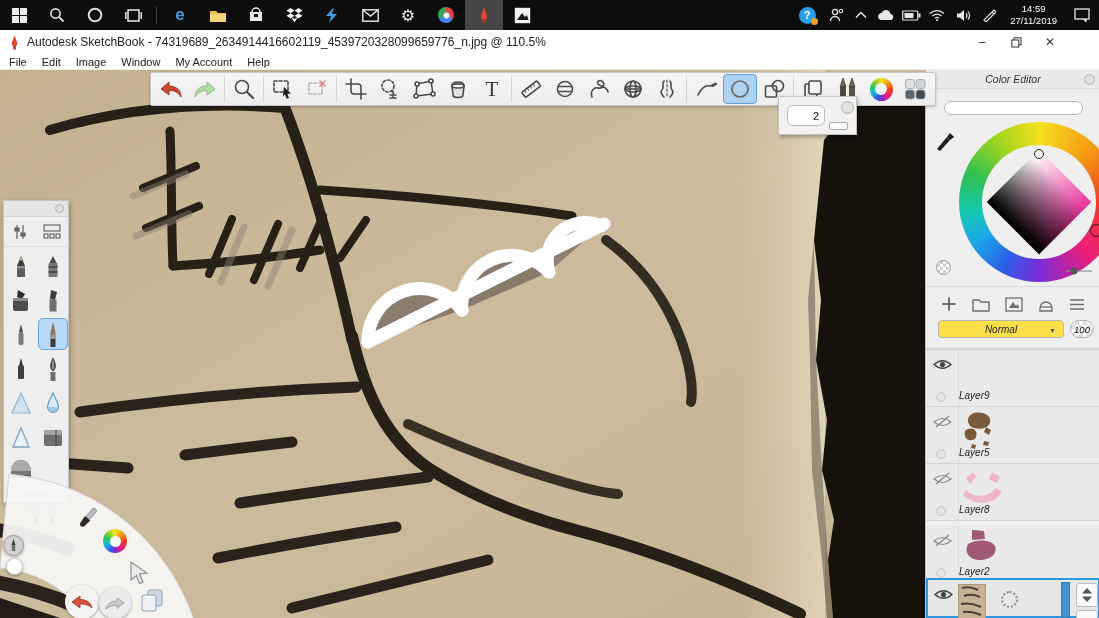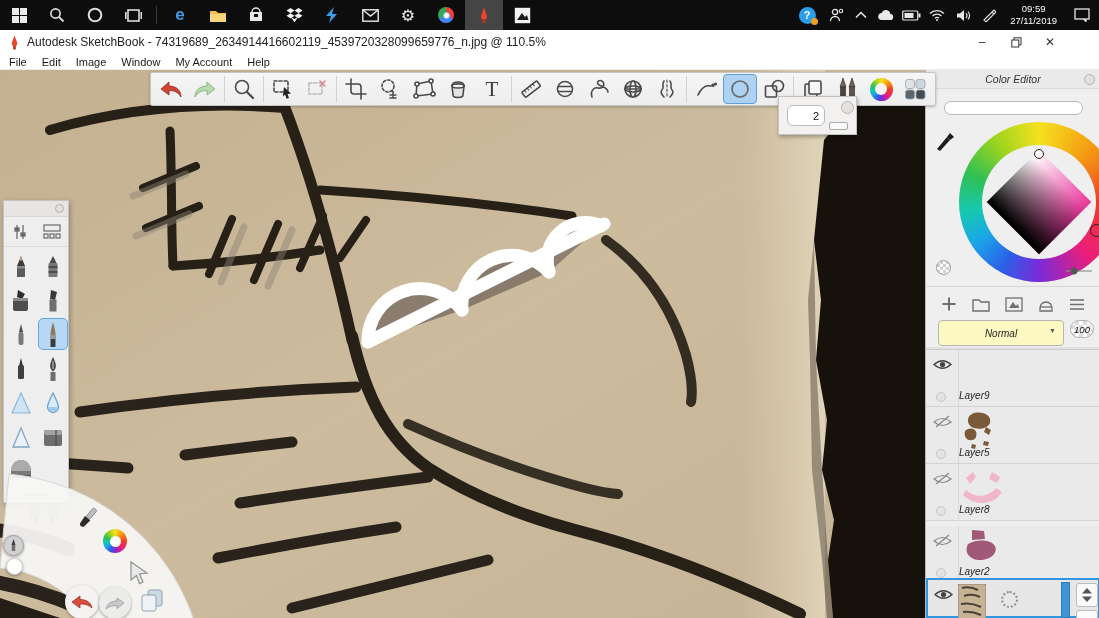--- a/index.html
+++ b/index.html
@@ -46,21 +46,21 @@
   .r-abs { position:absolute; }
   #ce-header { left:0; top:0; width:174px; height:19px; background:#ebeaea; border-bottom:1px solid #dcdcdc; display:flex; align-items:center; justify-content:center; font-size:10.5px; color:#333; }
   .hdr-dot { position:absolute; right:5px; top:4px; width:11px; height:11px; border-radius:50%; background:#e2e1e0; border:1px solid #b2b2b2; }
   #ce-field { left:18px; top:31px; width:139px; height:14px; background:#fff; border:1px solid #b9b9b9; border-radius:7px; }
   #wheel { left:33px; top:52px; width:160px; height:160px; }
   #wheel .hue { position:absolute; left:0; top:0; width:160px; height:160px; border-radius:50%; background:conic-gradient(from 0deg,#f5e11e,#f59c14 12%,#ef3c23 25%,#ec1e79 38%,#7a2bd8 50%,#2b5fe8 58%,#1ba7e8 66%,#15c8b0 73%,#2fc053 81%,#9ad41e 90%,#f5e11e); }
   #wheel .hue-hole { position:absolute; left:23px; top:23px; width:114px; height:114px; border-radius:50%; background:#f0efef; }
   #wheel .diamond { position:absolute; left:43px; top:43px; width:74px; height:74px; transform:rotate(45deg); background:linear-gradient(to bottom,rgba(0,0,0,0) 12%,#000 96%),linear-gradient(to right,#fff,#e8359b); }
   .sel-dot { position:absolute; border:1.6px solid #222; border-radius:50%; background:transparent; }
   #lp-tools { left:0; top:222px; width:174px; height:24px; display:flex; align-items:center; justify-content:space-around; padding:0 8px; }
-  #lp-blend { left:12px; top:250px; width:126px; height:26px; background:#fef9c3; border:1px solid #b5b5b5; border-radius:4px; font-size:10px; color:#222; display:flex; align-items:center; justify-content:center; }
+  #lp-blend { left:12px; top:250px; width:126px; height:18px; background:#fde047; border:1px solid #b5b5b5; border-radius:4px; font-size:10px; color:#222; display:flex; align-items:center; justify-content:center; }
   #lp-blend .car { position:absolute; right:7px; top:6px; font-size:7px; color:#555; }
   #lp-opacity { left:144px; top:250px; width:24px; height:18px; border:1px solid #b5b5b5; border-radius:9px; background:repeating-conic-gradient(#dcdcdc 0 25%,#fff 0 50%) 0 0/8px 8px; font-size:9.5px; color:#111; display:flex; align-items:center; justify-content:center; }
   .lrow { position:absolute; left:0; width:174px; background:#ebeaea; border-bottom:1px solid #d5d4d4; }
   .lrow .vline { position:absolute; left:32px; top:0; bottom:0; width:1px; background:#dadada; }
   .lrow .lname { position:absolute; left:33px; bottom:5px; font-size:10px; color:#222; }
   .lrow .lock { position:absolute; left:10px; bottom:4px; width:10px; height:10px; border-radius:50%; background:#e4e3e2; border:1px solid #c6c5c4; }
   .lrow.sel { border:2px solid #2f96e0; background:#e8e7e7; }
   .spinner { position:absolute; width:17px; height:17px; border:2px dotted #8f8f8f; border-radius:50%; }
   #lscroll { position:absolute; left:133px; top:2px; width:9px; height:36px; background:#3f96d6; border:1px solid #2f7cb5; }
   .lbtn { position:absolute; left:148px; width:22px; height:24px; background:#fbfbfb; border:1px solid #bbb; border-radius:3px; display:flex; align-items:center; justify-content:center; }
@@ -283,21 +283,21 @@
             <polygon points="1,4.5 4,4.5 8,1 8,12 4,8.5 1,8.5" fill="#e6e6e6"></polygon>
             <path d="M10,4 a4,4 0 0 1 0,5 M12,2.5 a6.5,6.5 0 0 1 0,8" stroke="#e6e6e6" stroke-width="1.2" fill="none"></path>
           </svg>
         </div>
       <div class="tb-ico" style="width:26px;">
           <svg width="14" height="14">
             <path d="M2,12 L10,4 L12,6 L4,14 Z M10,4 L12,2 L14,4 L12,6" stroke="#e6e6e6" stroke-width="1.1" fill="none"></path>
           </svg>
         </div>
       <div id="tb-clock">
-        <div>09:59</div>
+        <div>14:59</div>
         <div>27/11/2019</div>
       </div>
       <div class="tb-ico" style="width:34px;">
           <svg width="16" height="14">
             <rect x="1" y="1" width="14" height="10" stroke="#e6e6e6" stroke-width="1.3" fill="none"></rect>
             <polyline points="12,11 12,13.5 9.5,11" stroke="#e6e6e6" stroke-width="1.3" fill="none"></polyline>
           </svg>
         </div>
     </div>
   </div>

